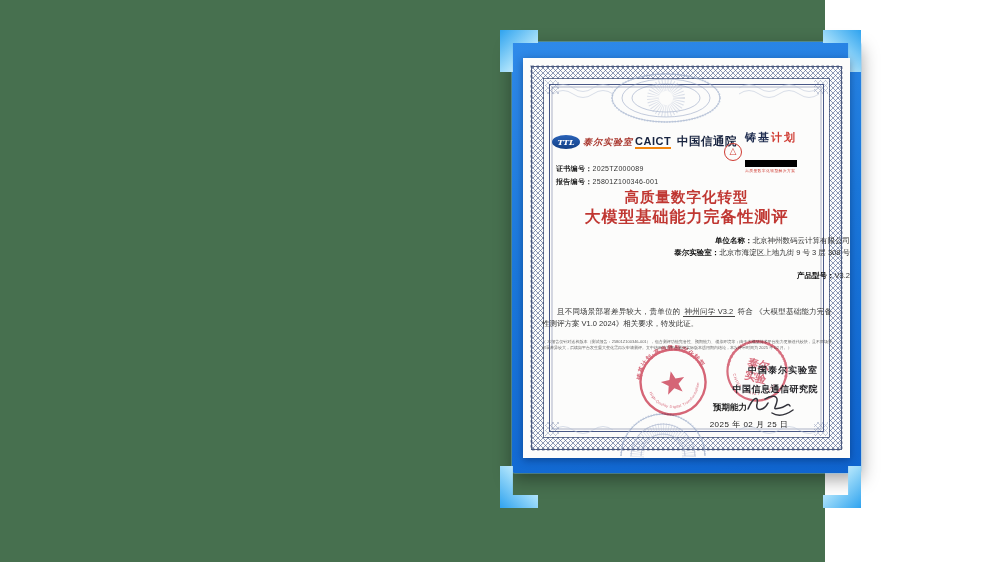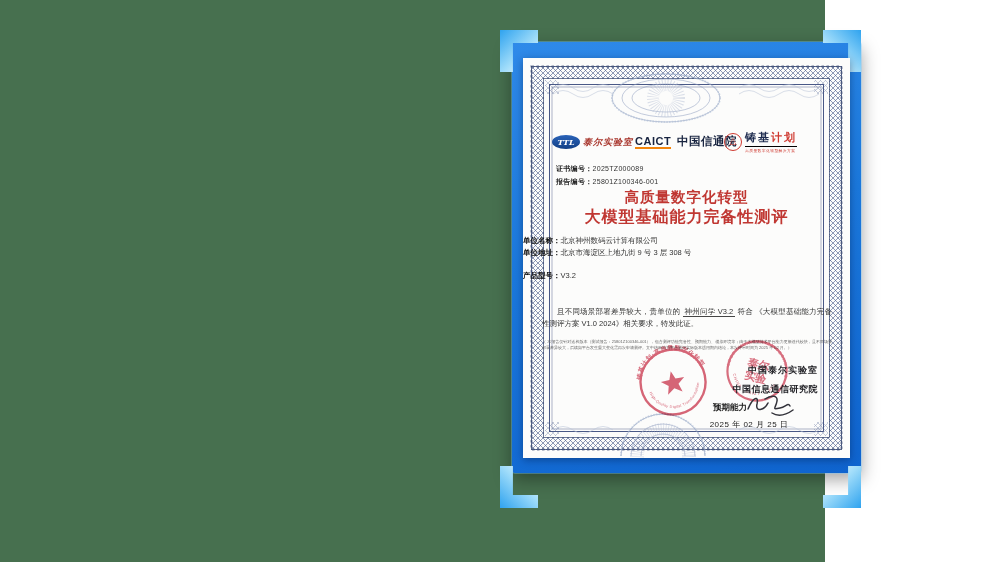--- a/index.html
+++ b/index.html
@@ -37,34 +37,34 @@
     font:italic bold 8px "DejaVu Serif",serif;display:flex;align-items:center;justify-content:center;}
   .ttl-name{font:italic bold 9px "DejaVu Serif",serif;color:#a8352c;letter-spacing:1px;}
   #caict-logo{left:112px;top:76px;}
   .caict-abbr{font-weight:800;font-size:11px;color:#17233f;letter-spacing:.5px;
     border-bottom:2px solid #f2840c;padding-bottom:0;}
   .caict-name{font-weight:bold;font-size:11.5px;color:#17233f;margin-left:3px;letter-spacing:.5px;}
   #zhuji-logo{left:201px;top:72px;}
   .zhuji-ring{width:16px;height:16px;border:1.6px solid #cf3a31;border-radius:50%;
     display:flex;align-items:center;justify-content:center;color:#cf3a31;font-size:9px;line-height:1;}
   .zhuji-words{display:flex;flex-direction:column;}
-  .zhuji-row{display:flex;border-bottom:1px solid #000000;padding-bottom:1px;}
+  .zhuji-row{display:flex;border-bottom:7px solid #000000;padding-bottom:15px;}
   .zhuji-w1{font-weight:bold;font-size:11px;color:#1d2b4e;letter-spacing:2px;}
   .zhuji-w2{font-weight:bold;font-size:11px;color:#cf3a31;letter-spacing:2px;}
   .zhuji-tag{font-size:3.8px;color:#cf3a31;margin-top:1px;letter-spacing:.4px;}
 
   .meta-line{left:33px;font-size:7px;color:#333;letter-spacing:.3px;}
   .meta-line b{color:#1d1d1d;}
   #cert-line{top:106px;} #report-line{top:119px;}
 
   .title{left:0;width:327px;text-align:center;color:#c03732;font-weight:bold;letter-spacing:1px;}
   #title1{top:130px;font-size:14.5px;}
   #title2{top:149px;font-size:16px;}
 
-  .field-line{left:0;width:327px;text-align:left;font-size:7.5px;color:#333;}
+  .field-line{left:0;width:327px;text-align:right;font-size:7.5px;color:#333;}
   .field-line b{color:#111;}
   #field-0{top:178px;} #field-1{top:190px;} #field-2{top:201px;} #field-3{top:213px;}
 
   #statement{left:19px;top:248px;width:290px;font-size:7.5px;line-height:11.5px;
     color:#333;text-align:justify;text-indent:2em;}
   #statement .prod{border-bottom:.8px solid #444;padding:0 2px;}
   #fine-print{left:19px;top:281px;width:290px;font-size:4px;line-height:6.4px;color:#666;text-align:justify;}
 
   .seal{mix-blend-mode:multiply;}
   #seal-left{left:108px;top:282px;transform:rotate(-12deg);opacity:.85;}
@@ -156,21 +156,21 @@
       <b>报告编号：</b><span>25801Z100346-001</span>
     </div>
 
     <div id="title2" class="abs title">大模型基础能力完备性测评</div>
     <div id="title1" class="abs title">高质量数字化转型</div>
 
     <div id="field-0" class="abs field-line">
       <b>单位名称：</b><span>北京神州数码云计算有限公司</span>
     </div>
     <div id="field-1" class="abs field-line">
-      <b>单位地址：</b><span>北京市海淀区上地九街 9 号 3 层 308 号</span>
+      <b>泰尔实验室：</b><span>北京市海淀区上地九街 9 号 3 层 308 号</span>
     </div>
     <div id="field-3" class="abs field-line">
       <b>产品型号：</b><span>V3.2</span>
     </div>
 
     <div id="statement" class="abs">
       <span>且不同场景部署差异较大，贵单位的</span>
       <span class="prod">神州问学 V3.2</span>
       <span>符合 《大模型基础能力完备性测评方案 V1.0 2024》相关要求，特发此证。</span>
     </div>

